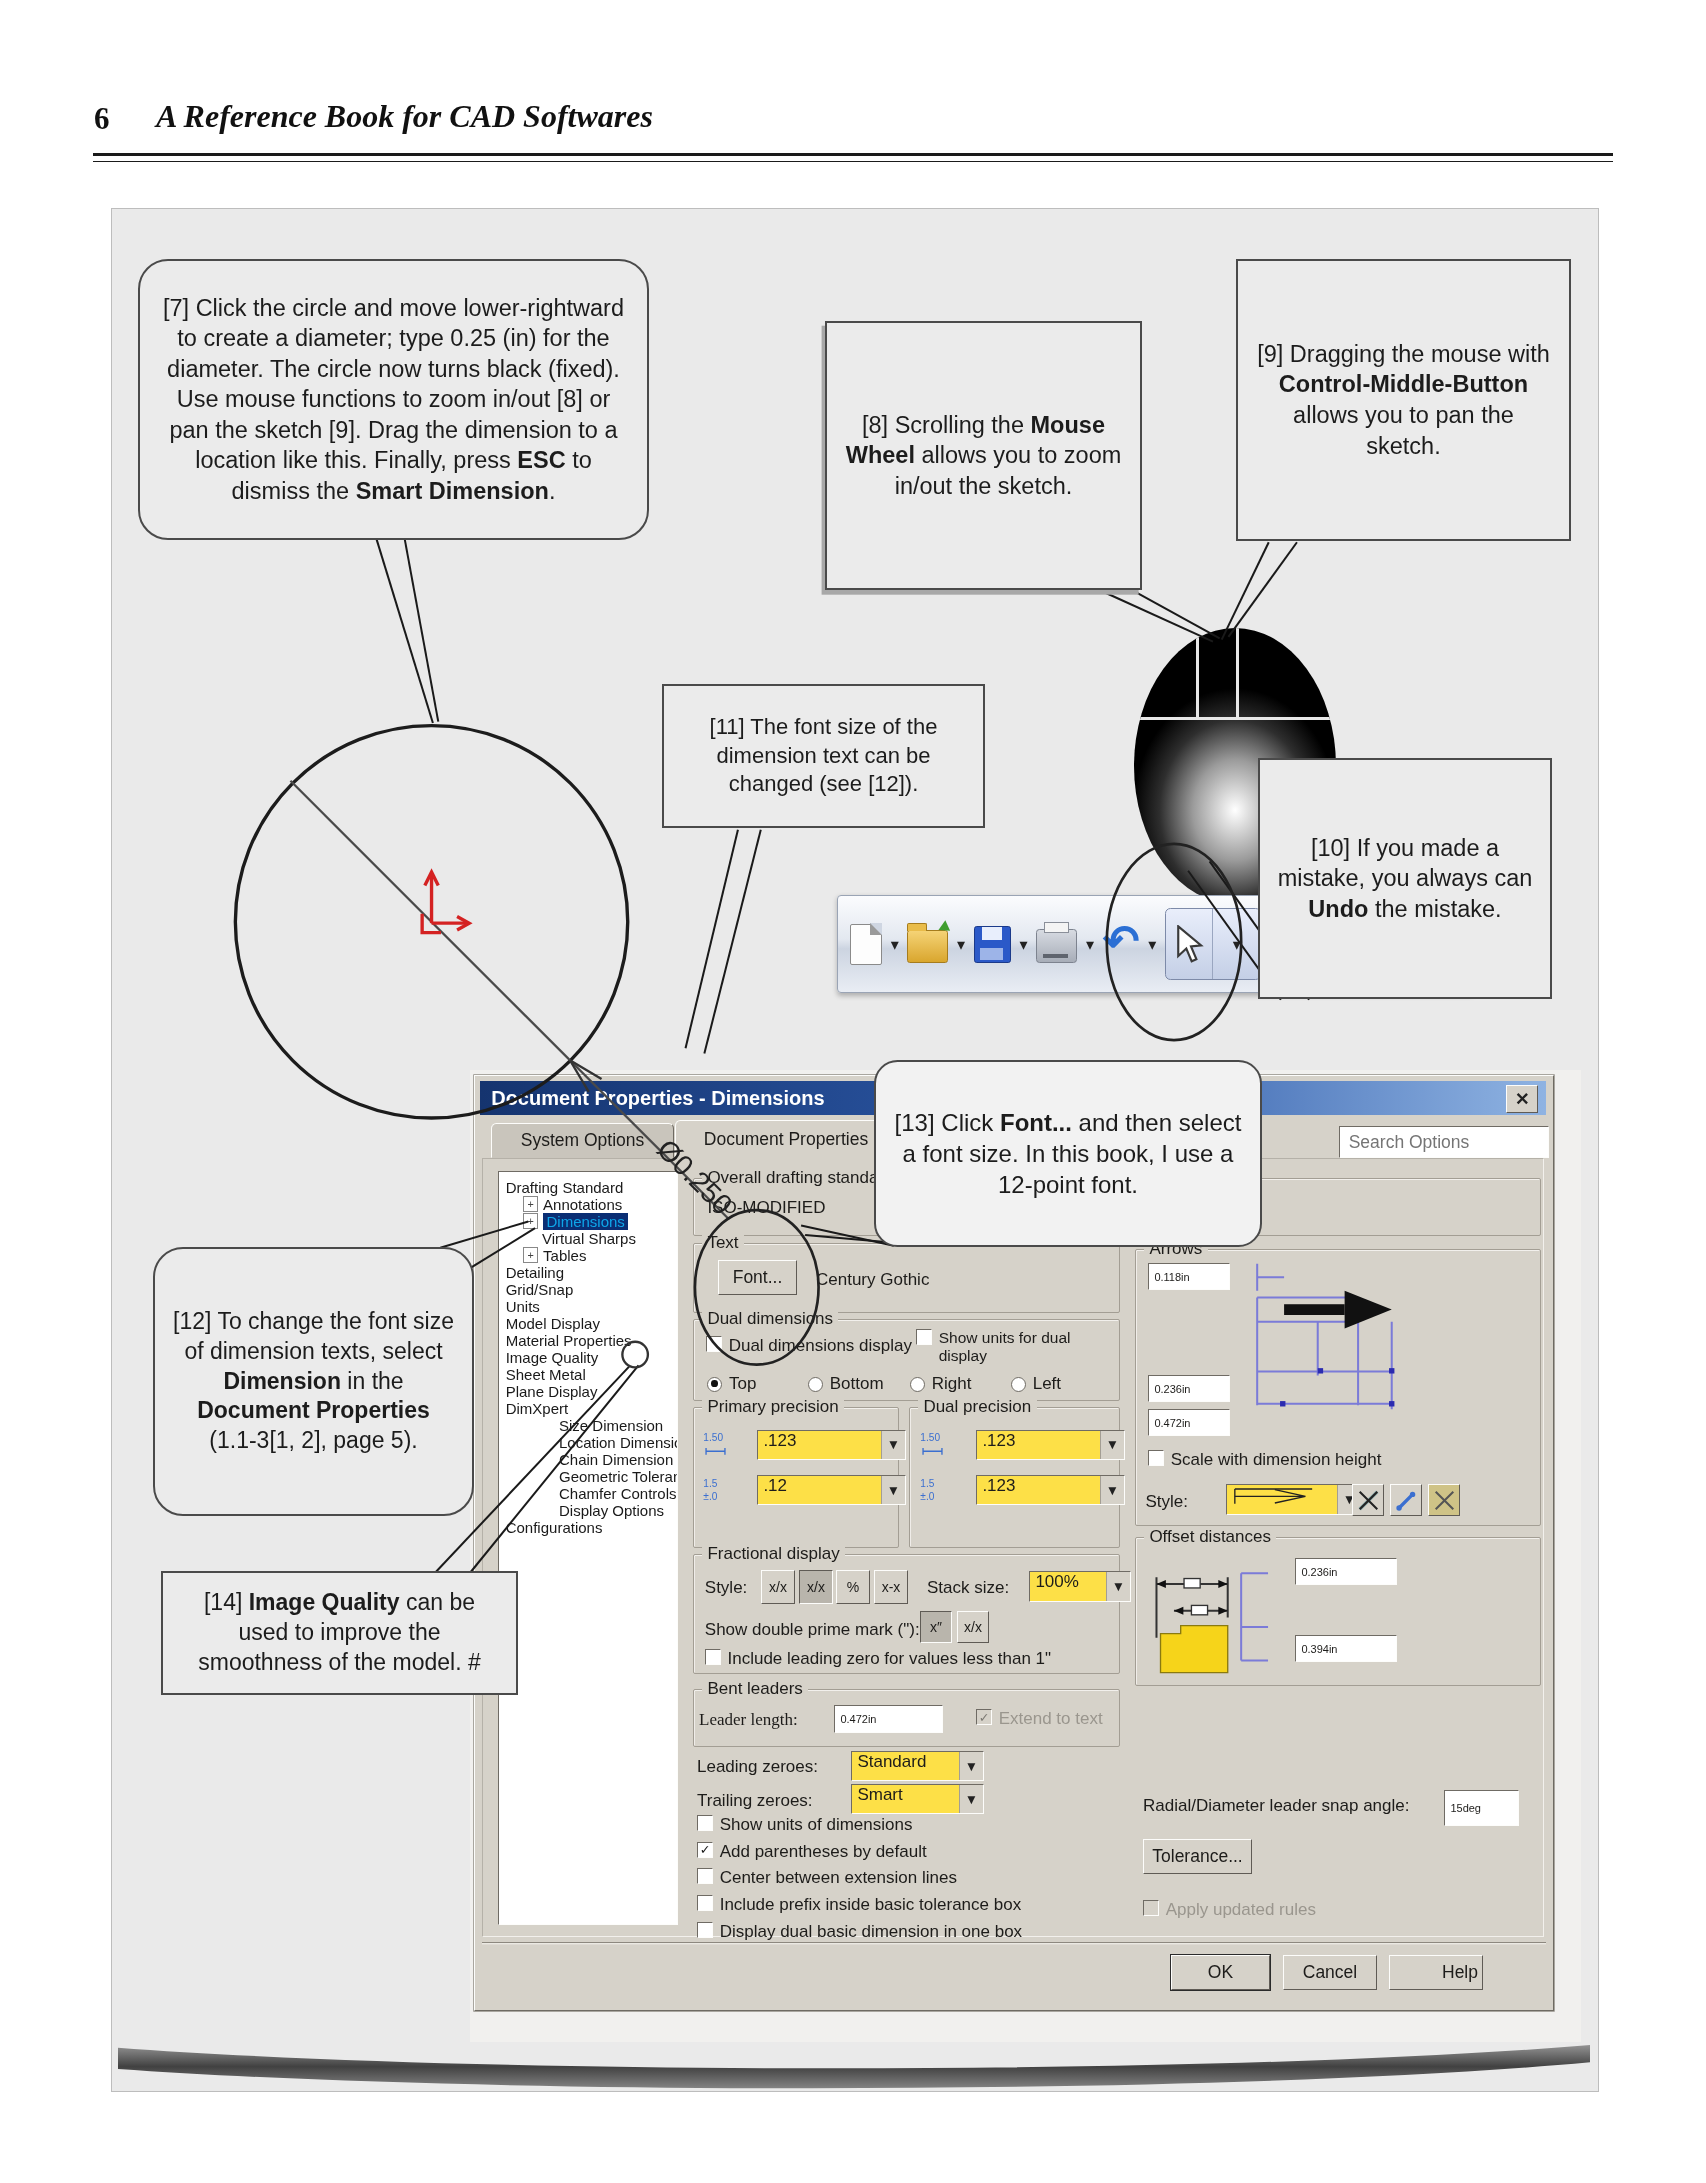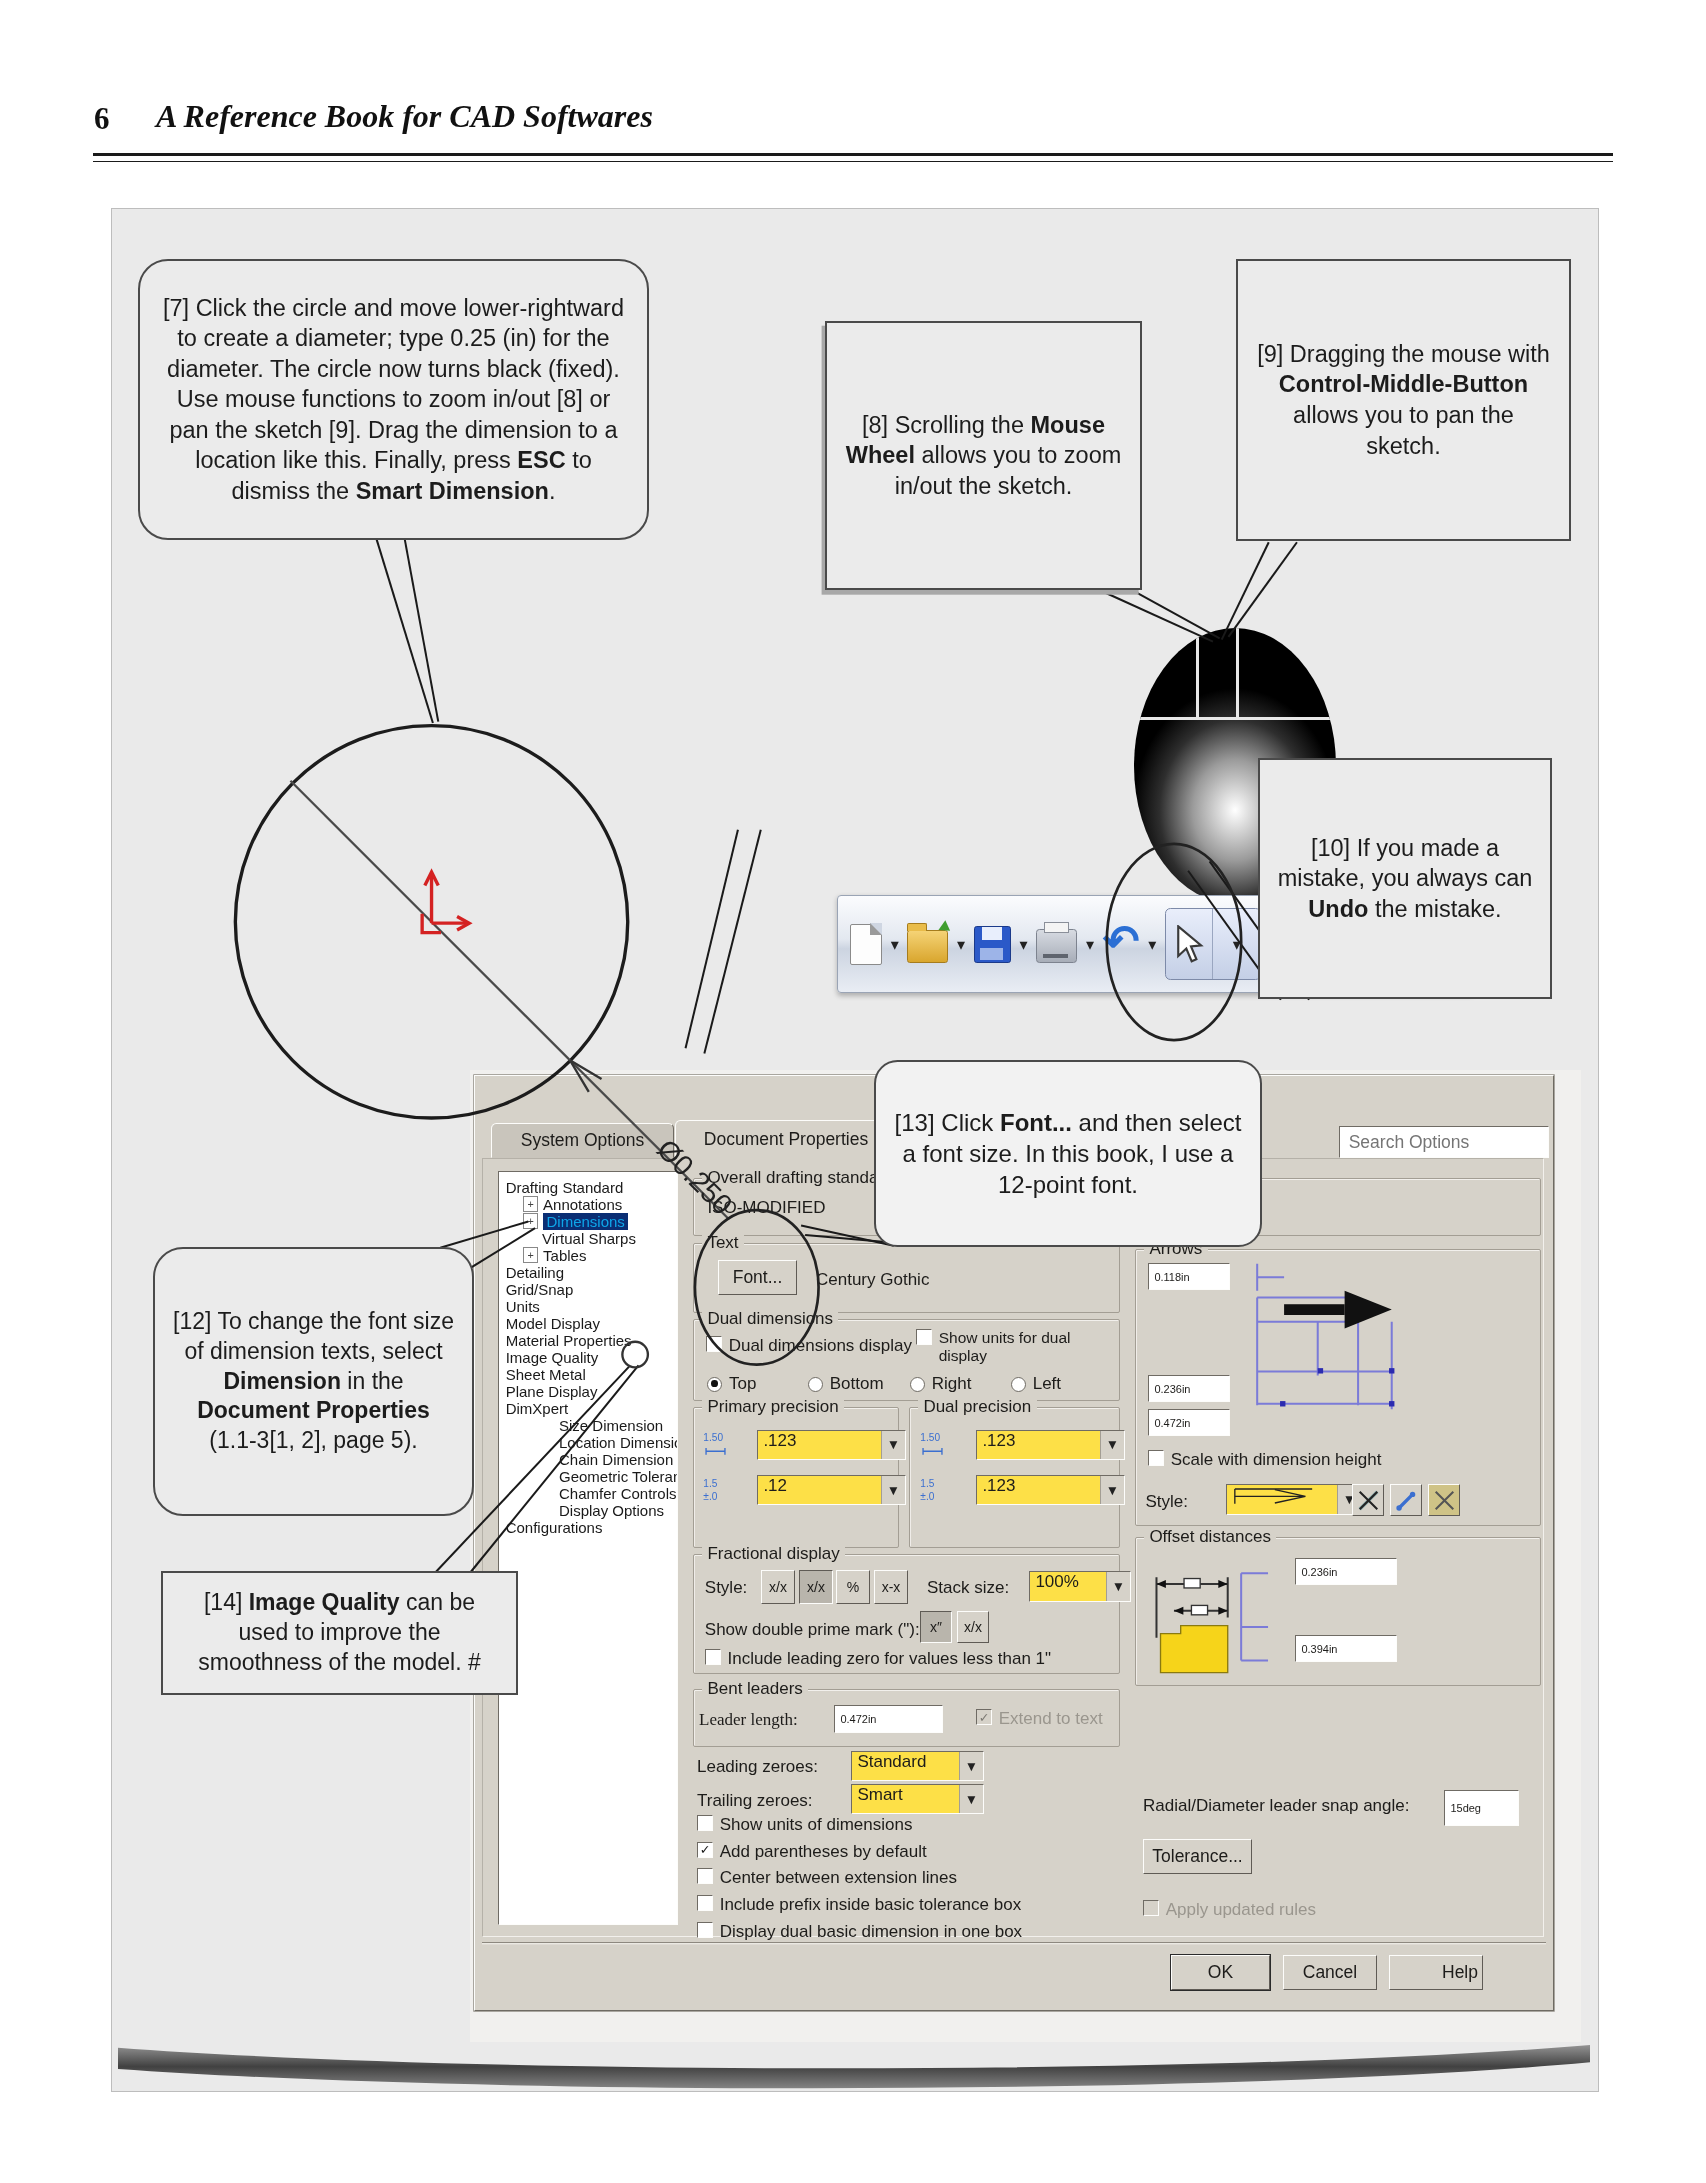--- a/index.html
+++ b/index.html
@@ -126,20 +126,24 @@
     <div class="tb-opts"></div>
     <div class="tb-sheet">
         <i></i>
         <i></i>
         <i></i>
       </div>
     <span class="caret">▾</span>
   </div>
 
   <div class="dlg">
+    <div class="abs titlebar">
+      <span>Document Properties - Dimensions</span>
+      <div class="closebtn">✕</div>
+    </div>
     <div class="abs tab inactive" style="left:16px;top:47px;width:183px;height:35px;">
         <span>System Options</span>
       </div>
     <div class="abs tab active" style="left:200px;top:44px;width:222px;height:39px;">
         <span>Document Properties</span>
       </div>
     <div class="abs searchbox" style="left:864px;top:50px;width:210px;height:32px;">
       <input placeholder="Search Options" style="">
       <svg width="17.5" height="17.5" viewBox="0 0 26 26">
           <circle cx="11" cy="11" r="7" fill="none" stroke="#777" stroke-width="2.4"></circle>
@@ -518,20 +522,23 @@
     </div>
   <div class="co" style="left:825px;top:321px;width:317px;height:269px;font-size:23.5px;box-shadow:-3.4px 4.7px 0 #a8a8a8;">
       <span><span>[8] Scrolling the </span><b>Mouse Wheel</b><span> allows you to zoom in/out the sketch.</span></span>
     </div>
   <div class="co" style="left:1236px;top:259px;width:335px;height:282px;font-size:23.5px;">
       <span><span>[9] Dragging the mouse with </span><b>Control-Middle-Button</b><span> allows you to pan the sketch.</span></span>
     </div>
   <div class="co" style="left:1258px;top:758px;width:294px;height:241px;font-size:23.5px;">
       <span><span>[10] If you made a mistake, you always can </span><b>Undo</b><span> the mistake.</span></span>
     </div>
+  <div class="co" style="left:662px;top:684px;width:323px;height:144px;font-size:22px;">
+      <span><span>[11] The font size of the dimension text can be changed (see [12]).</span></span>
+    </div>
   <div class="co rounded" style="left:153px;top:1247px;width:321px;height:269px;font-size:23px;">
       <span><span>[12] To change the font size of dimension texts, select </span><b>Dimension</b><span> in the </span><b>Document Properties</b><span> (1.1-3[1, 2], page 5).</span></span>
     </div>
   <div class="co" style="left:874px;top:1060px;width:388px;height:187px;font-size:24px;border-radius:23.5px;background:#f2f2f2;">
       <span><span>[13] Click </span><b>Font...</b><span> and then select a font size.  In this book, I use a 12-point font.</span></span>
     </div>
   <div class="co" style="left:161px;top:1571px;width:357px;height:124px;font-size:23px;border-width:2.7px;">
       <span><span>[14] </span><b>Image Quality</b><span> can be used to improve the smoothness of the model. #</span></span>
     </div>
 

